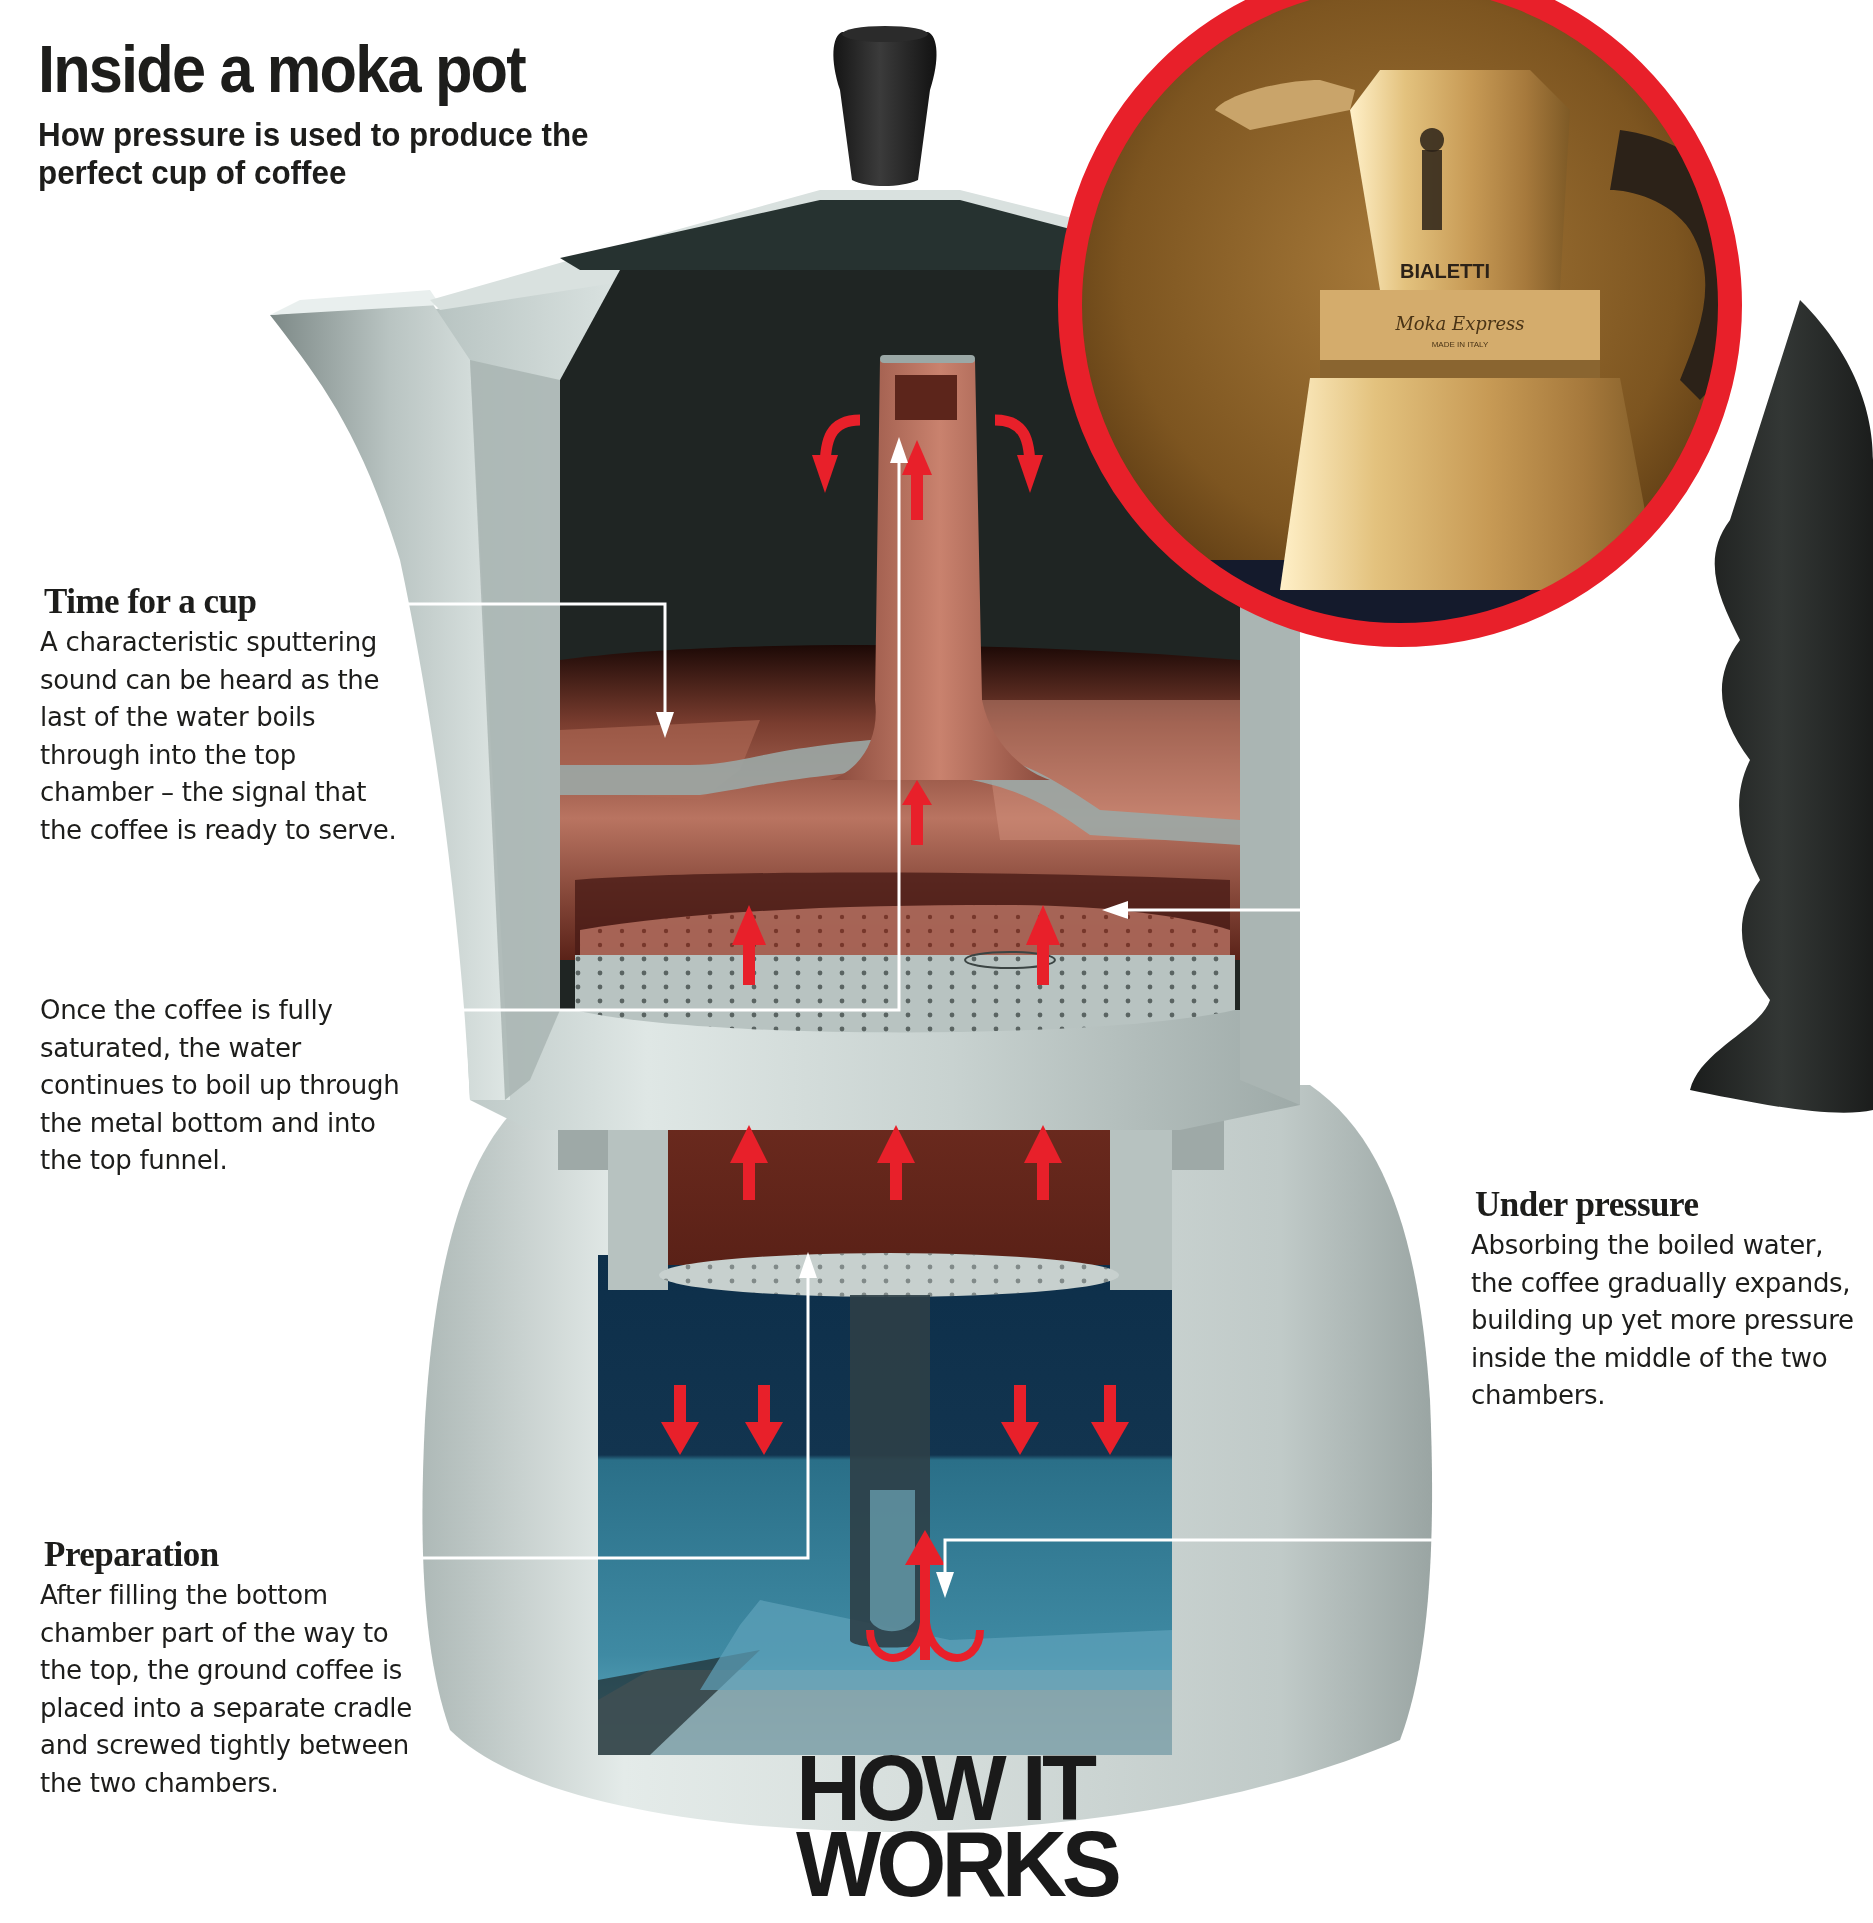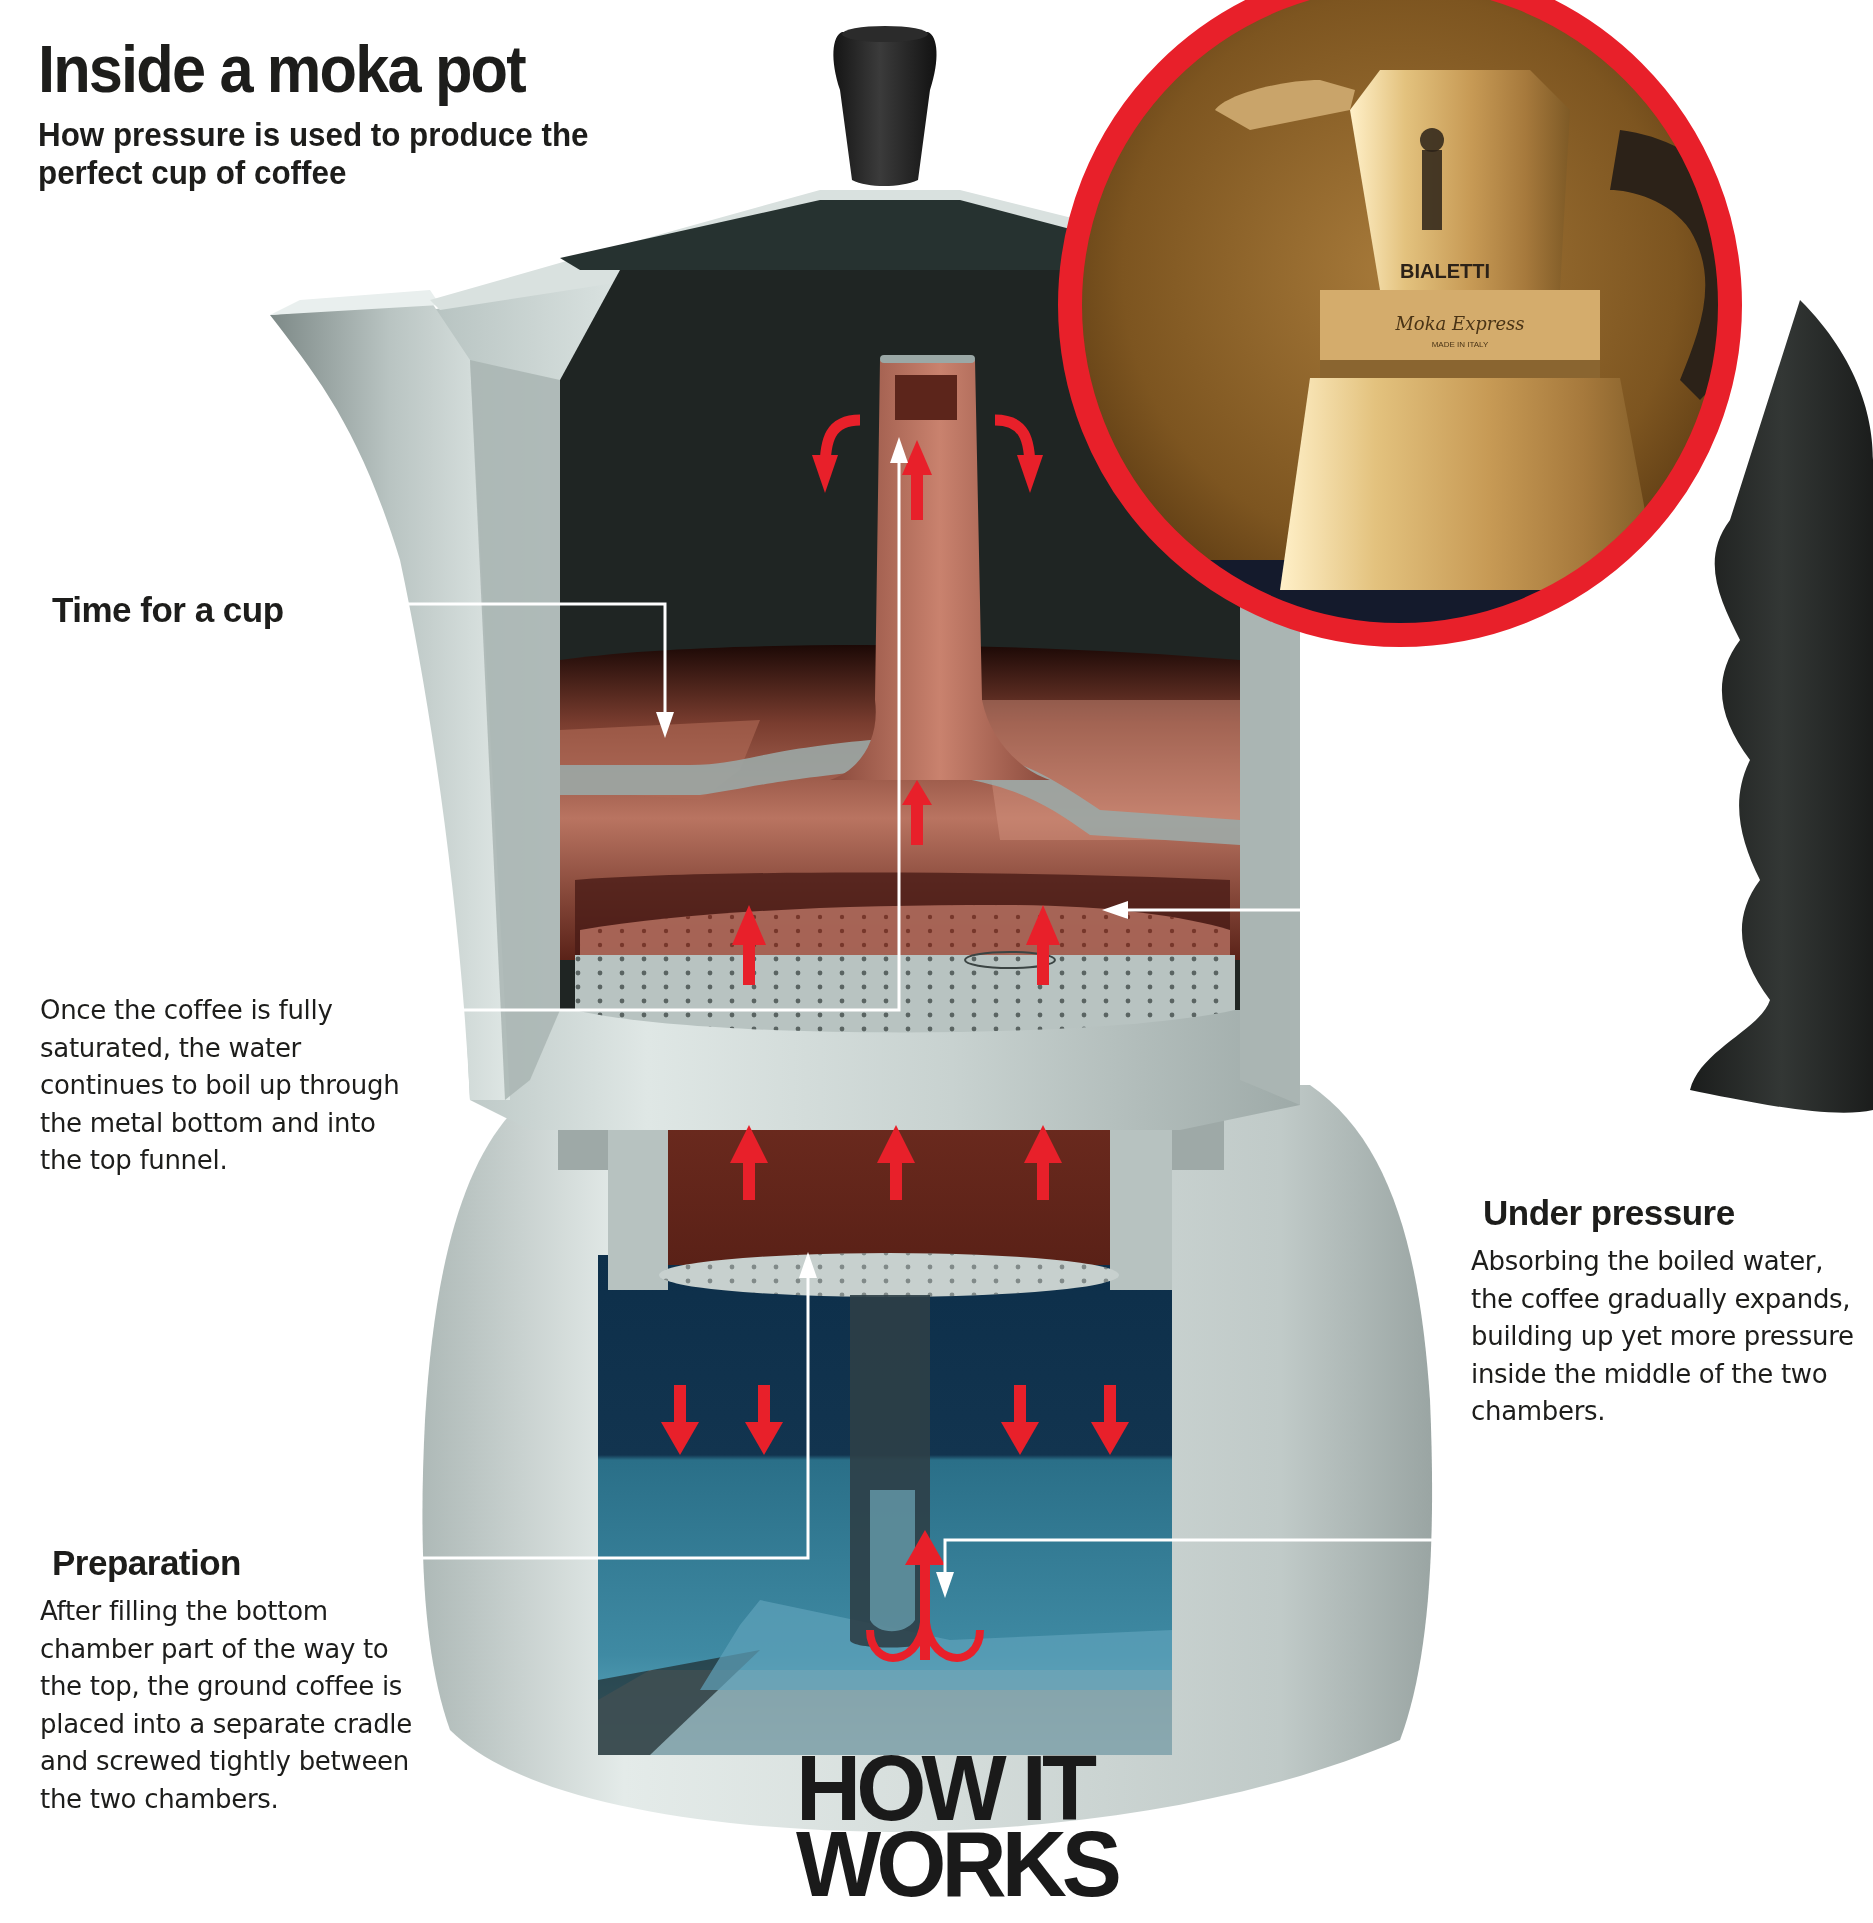--- a/index.html
+++ b/index.html
@@ -4,21 +4,21 @@
 <style>
   html, body { margin: 0; padding: 0; background: #ffffff; }
   body { width: 1873px; height: 1923px; position: relative; overflow: hidden; font-family: "DejaVu Sans", sans-serif; color: #1d1d1b; }
   #stage { position: absolute; left: 0; top: 0; width: 1873px; height: 1923px; }
   #art { position: absolute; left: 0; top: 0; width: 1873px; height: 1923px; }
 
   .title { position: absolute; left: 38px; top: 36px; margin: 0; font-family: "Liberation Sans", sans-serif; font-weight: 700; font-size: 66px; letter-spacing: -2px; color: #1d1d1b; line-height: 1; transform: scaleX(0.93); transform-origin: left; }
   .subtitle { position: absolute; left: 38px; top: 116px; margin: 0; font-family: "Liberation Sans", sans-serif; font-weight: 700; font-size: 33px; line-height: 38px; color: #1d1d1b; width: 640px; transform: scaleX(0.95); transform-origin: left; }
 
   .callout { position: absolute; width: 360px; }
-  .callout h2 { margin: 12px; font-family: Liberation Sans, sans-serif; font-weight: 700; font-size: 35px; line-height: 36px; color: #1d1d1b; letter-spacing: -0.5px; }
+  .callout h2 { margin: 4px; font-family: Liberation Serif, serif; font-weight: 700; font-size: 35px; line-height: 36px; color: #1d1d1b; letter-spacing: -0.5px; }
   .callout p { margin: 4px 0 0 0; font-family: "DejaVu Sans", sans-serif; font-size: 26px; line-height: 37.5px; color: #1d1d1b; letter-spacing: -0.3px; }
 
   #c-time { left: 40px; top: 580px; }
   #c-escape { left: 40px; top: 988px; }
   #c-prep { left: 40px; top: 1533px; width: 380px; }
   #c-under { left: 1471px; top: 1183px; width: 400px; }
   #c-moving { left: 1471px; top: 1516px; width: 400px; }
 
   .logo { position: absolute; left: 796px; top: 1750px; width: 380px; font-family: "Liberation Sans", sans-serif; font-weight: 700; font-size: 92px; line-height: 76px; letter-spacing: -5px; color: #1a1a1a; transform: scaleX(0.98); transform-origin: left; }
   .logo span { display: block; }
@@ -265,20 +265,21 @@
       <text x="1460" y="347" font-family="Liberation Sans, sans-serif" font-size="8" fill="#4a3416" text-anchor="middle">MADE IN ITALY</text>
       <circle cx="1400" cy="305" r="330" fill="none" stroke="#e8202a" stroke-width="24"></circle>
     </g>
   </svg>
 
   <h1 class="title">Inside a moka pot</h1>
   <div class="subtitle">How pressure is used to produce the perfect cup of coffee</div>
 
   <div class="callout" id="c-time">
     <h2>Time for a cup</h2>
+    <p>A characteristic sputtering sound can be heard as the last of the water boils through into the top chamber – the signal that the coffee is ready to serve.</p>
   </div>
 
   <div class="callout" id="c-escape">
     <p>Once the coffee is fully saturated, the water continues to boil up through the metal bottom and into the top funnel.</p>
   </div>
 
   <div class="callout" id="c-under">
     <h2>Under pressure</h2>
     <p>Absorbing the boiled water, the coffee gradually expands, building up yet more pressure inside the middle of the two chambers.</p>
   </div>

